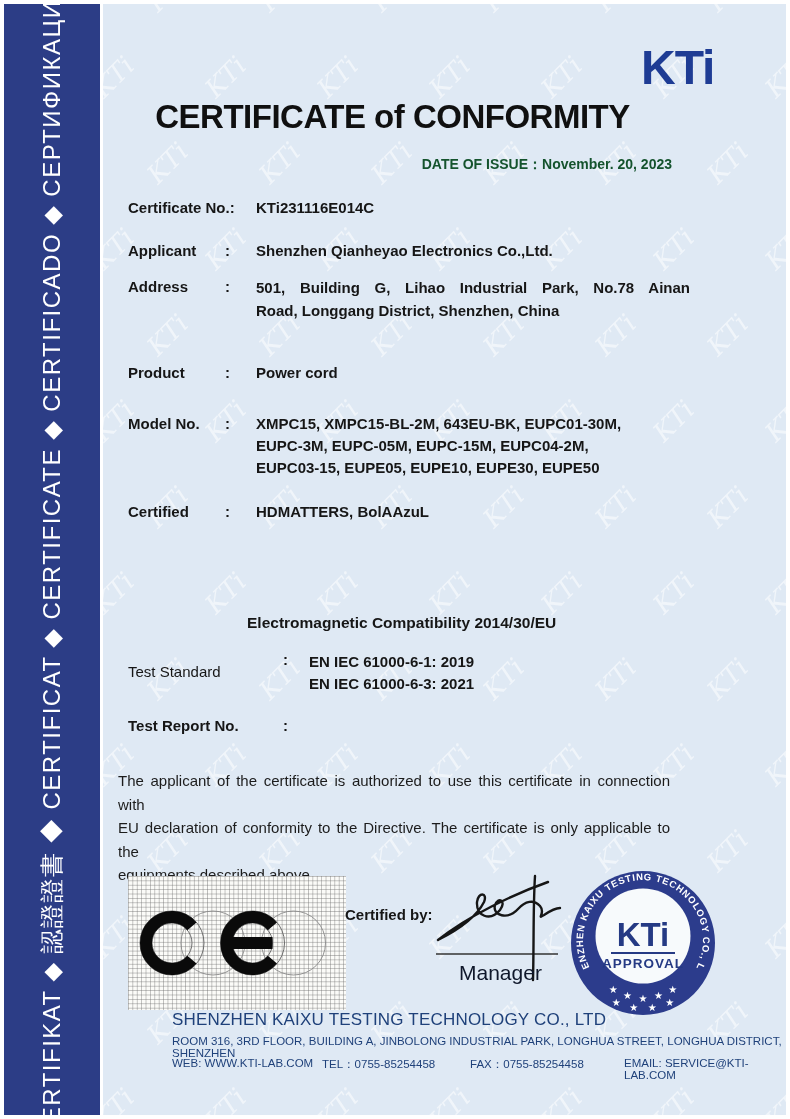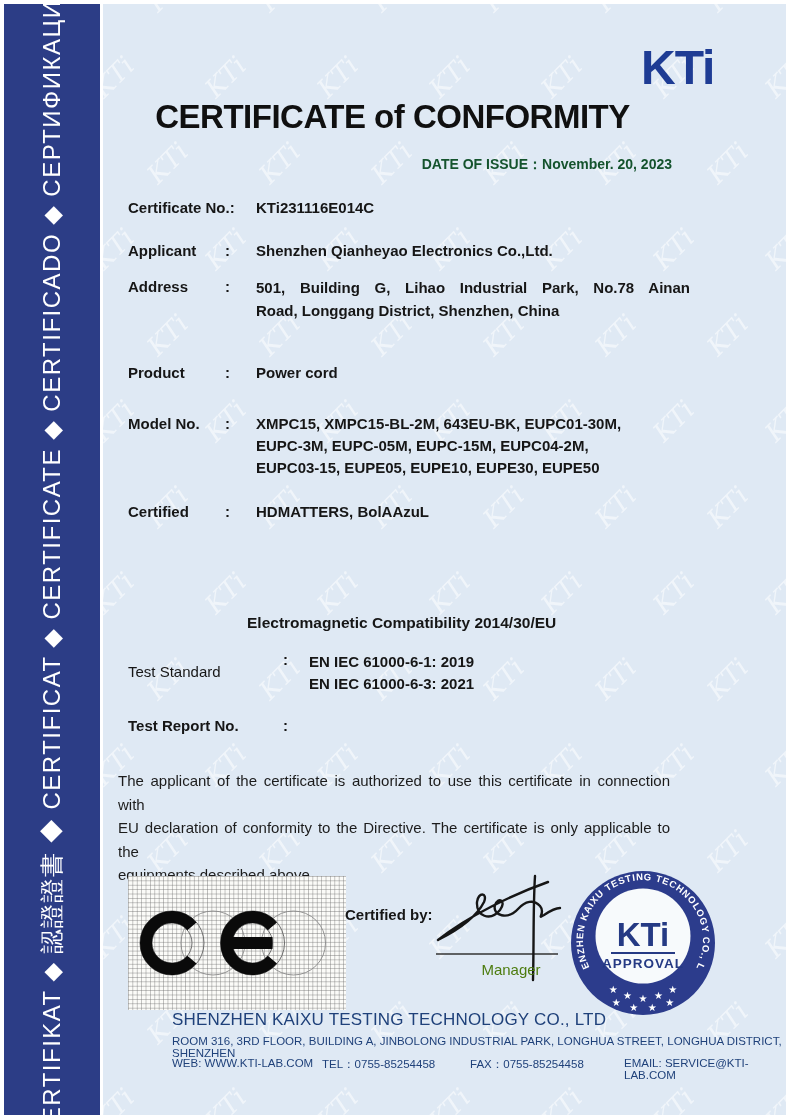--- a/index.html
+++ b/index.html
@@ -26,21 +26,21 @@
   .directive{left:247px;top:614px;font-size:15.5px;font-weight:bold;}
   .ts-label{left:128px;top:663px;font-size:15px;font-weight:normal;}
   .ts-colon{left:283px;top:651px;font-size:15px;font-weight:bold;}
   .ts-values{left:309px;top:651px;font-size:15px;font-weight:bold;line-height:21.5px;}
   
   .ce-block{left:128px;top:876px;width:218px;height:134px;background-color:#fbfbf8;
       background-image:linear-gradient(to right, rgba(110,110,110,.45) 1px, transparent 1px),
                        linear-gradient(to bottom, rgba(110,110,110,.45) 1px, transparent 1px);
       background-size:4.4px 4.4px;}
   .certified{left:345px;top:906px;font-size:15px;font-weight:bold;}
-  .manager{left:459px;top:961px;width:104px;text-align:center;font-size:15px;color:#4d7c0f;}
+  .manager{left:459px;top:961px;width:104px;text-align:left;font-size:21px;color:#0f172a;}
   .sig{left:428px;top:868px;}
   .stamp{left:563px;top:858px;}
   
   .f1{left:172px;top:1010px;font-size:17px;letter-spacing:.2px;color:#1f417a;}
   .f2{left:172px;top:1035px;font-size:11.5px;color:#1f417a;}
   .f3{top:1057px;font-size:11.5px;color:#1f417a;}
 </style>
 </head>
 <body>
 

